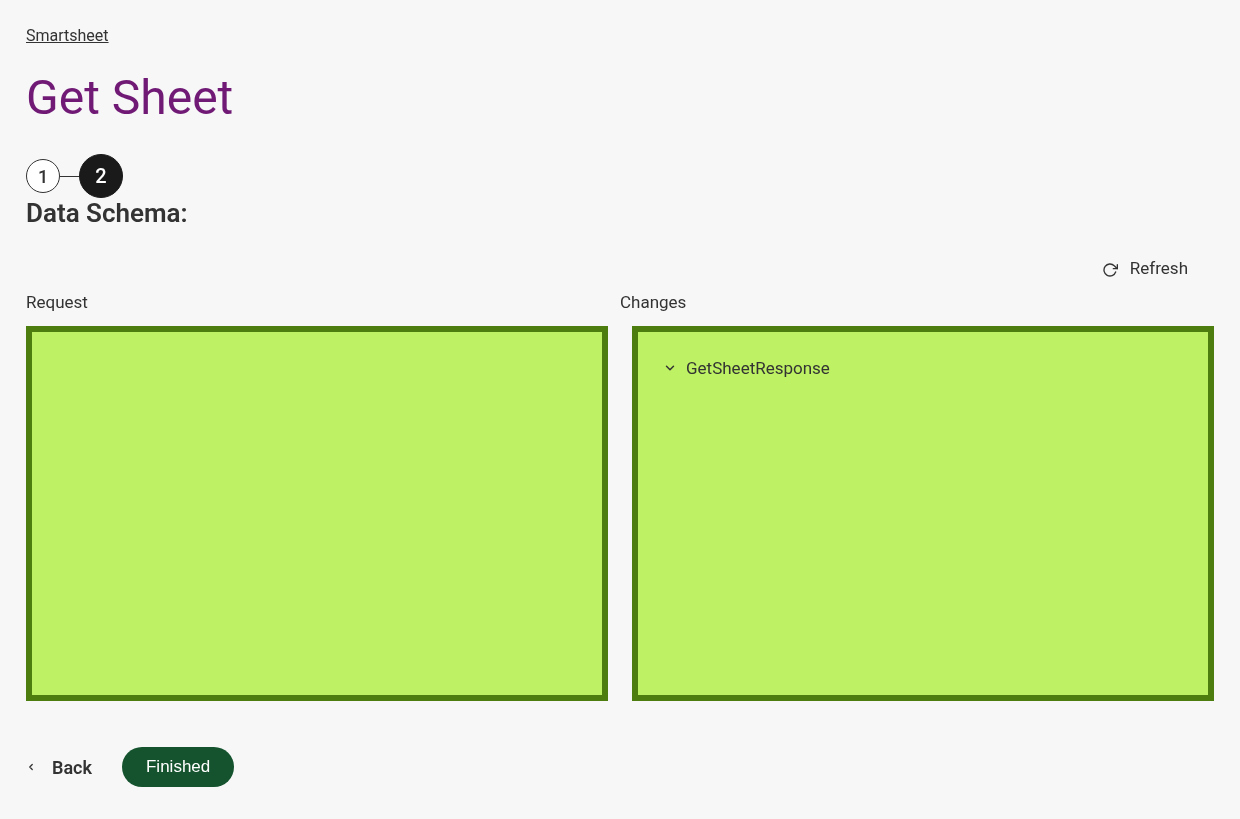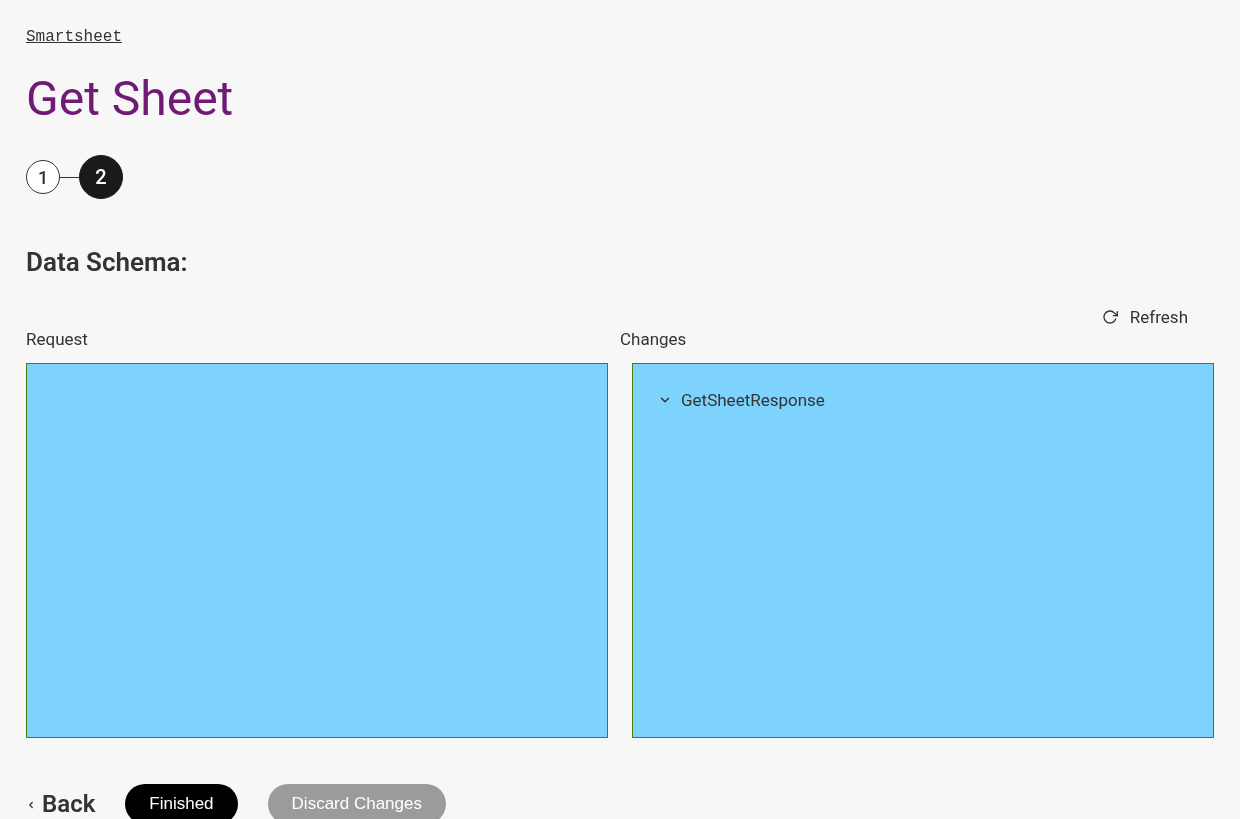--- a/index.html
+++ b/index.html
@@ -13,21 +13,20 @@
       color: #333;
       width: 1240px;
       height: 819px;
       padding: 26px;
     }
     .breadcrumb-link {
       color: #333;
       text-decoration: underline;
       font-size: 16px;
       cursor: pointer;
-      font-family: Liberation Mono, monospace;
     }
     .page-title {
       font-size: 48px;
       font-weight: 400;
       color: #701a75;
       margin-top: 24px;
     }
     .stepper {
       display: flex;
       align-items: center;
@@ -58,55 +57,54 @@
     }
     .step-connector {
       width: 19px;
       height: 1px;
       background: #333;
     }
     .section-title {
       font-size: 26px;
       font-weight: 600;
       color: #333;
-      margin-top: 48px;
     }
     .refresh-row {
       display: flex;
       justify-content: flex-end;
       align-items: center;
       margin-top: 30px;
       padding-right: 26px;
     }
     .refresh-btn {
       display: flex;
-      align-items: center;
+      align-items: flex-end;
       gap: 12px;
       cursor: pointer;
       color: #333;
       font-size: 17px;
     }
     .panels-header {
       display: flex;
-      margin-top: 2px;
+      margin-top: 14px;
     }
     .panel-label {
       flex: 1;
       font-size: 17px;
       color: #333;
     }
     .panels {
       display: flex;
       gap: 24px;
       margin-top: 14px;
     }
     .panel {
       flex: 1;
-      background: #7dd3fc;
-      border: 1px solid #4d7c0f;
+      background: #bef264;
+      border: 6px solid #4d7c0f;
       min-height: 375px;
       padding: 20px 24px;
     }
     .tree-row {
       display: flex;
       align-items: center;
       gap: 8px;
       font-size: 17px;
       color: #333;
       padding: 6px 0;
@@ -135,36 +133,36 @@
     }
     .footer-actions {
       display: flex;
       align-items: center;
       gap: 30px;
       margin-top: 46px;
     }
     .back-link {
       display: flex;
       align-items: center;
-      gap: 6px;
-      cursor: pointer;
-      font-size: 24px;
+      gap: 16px;
+      cursor: pointer;
+      font-size: 18px;
       font-weight: 600;
       color: #333;
     }
     .btn {
       border: none;
       border-radius: 999px;
       padding: 10px 24px;
       font-size: 17px;
       font-weight: 500;
       cursor: pointer;
     }
     .btn-primary {
-      background: #000000;
+      background: #14532d;
       color: #fff;
     }
     .btn-secondary {
       background: #9b9b9b;
       color: #fff;
     }
   </style>
 </head>
 <body>
 
@@ -216,17 +214,16 @@
 <div class="footer-actions">
   <div class="back-link">
     <span>
       <svg width="10" height="14" viewBox="0 0 24 24" fill="none" stroke="#333" stroke-width="3" stroke-linecap="round" stroke-linejoin="round">
         <polyline points="15 18 9 12 15 6"></polyline>
       </svg>
     </span>
     <span>Back</span>
   </div>
   <button class="btn btn-primary">Finished</button>
-  <button class="btn btn-secondary">Discard Changes</button>
 </div>
 
 
 
 
 </body></html>

